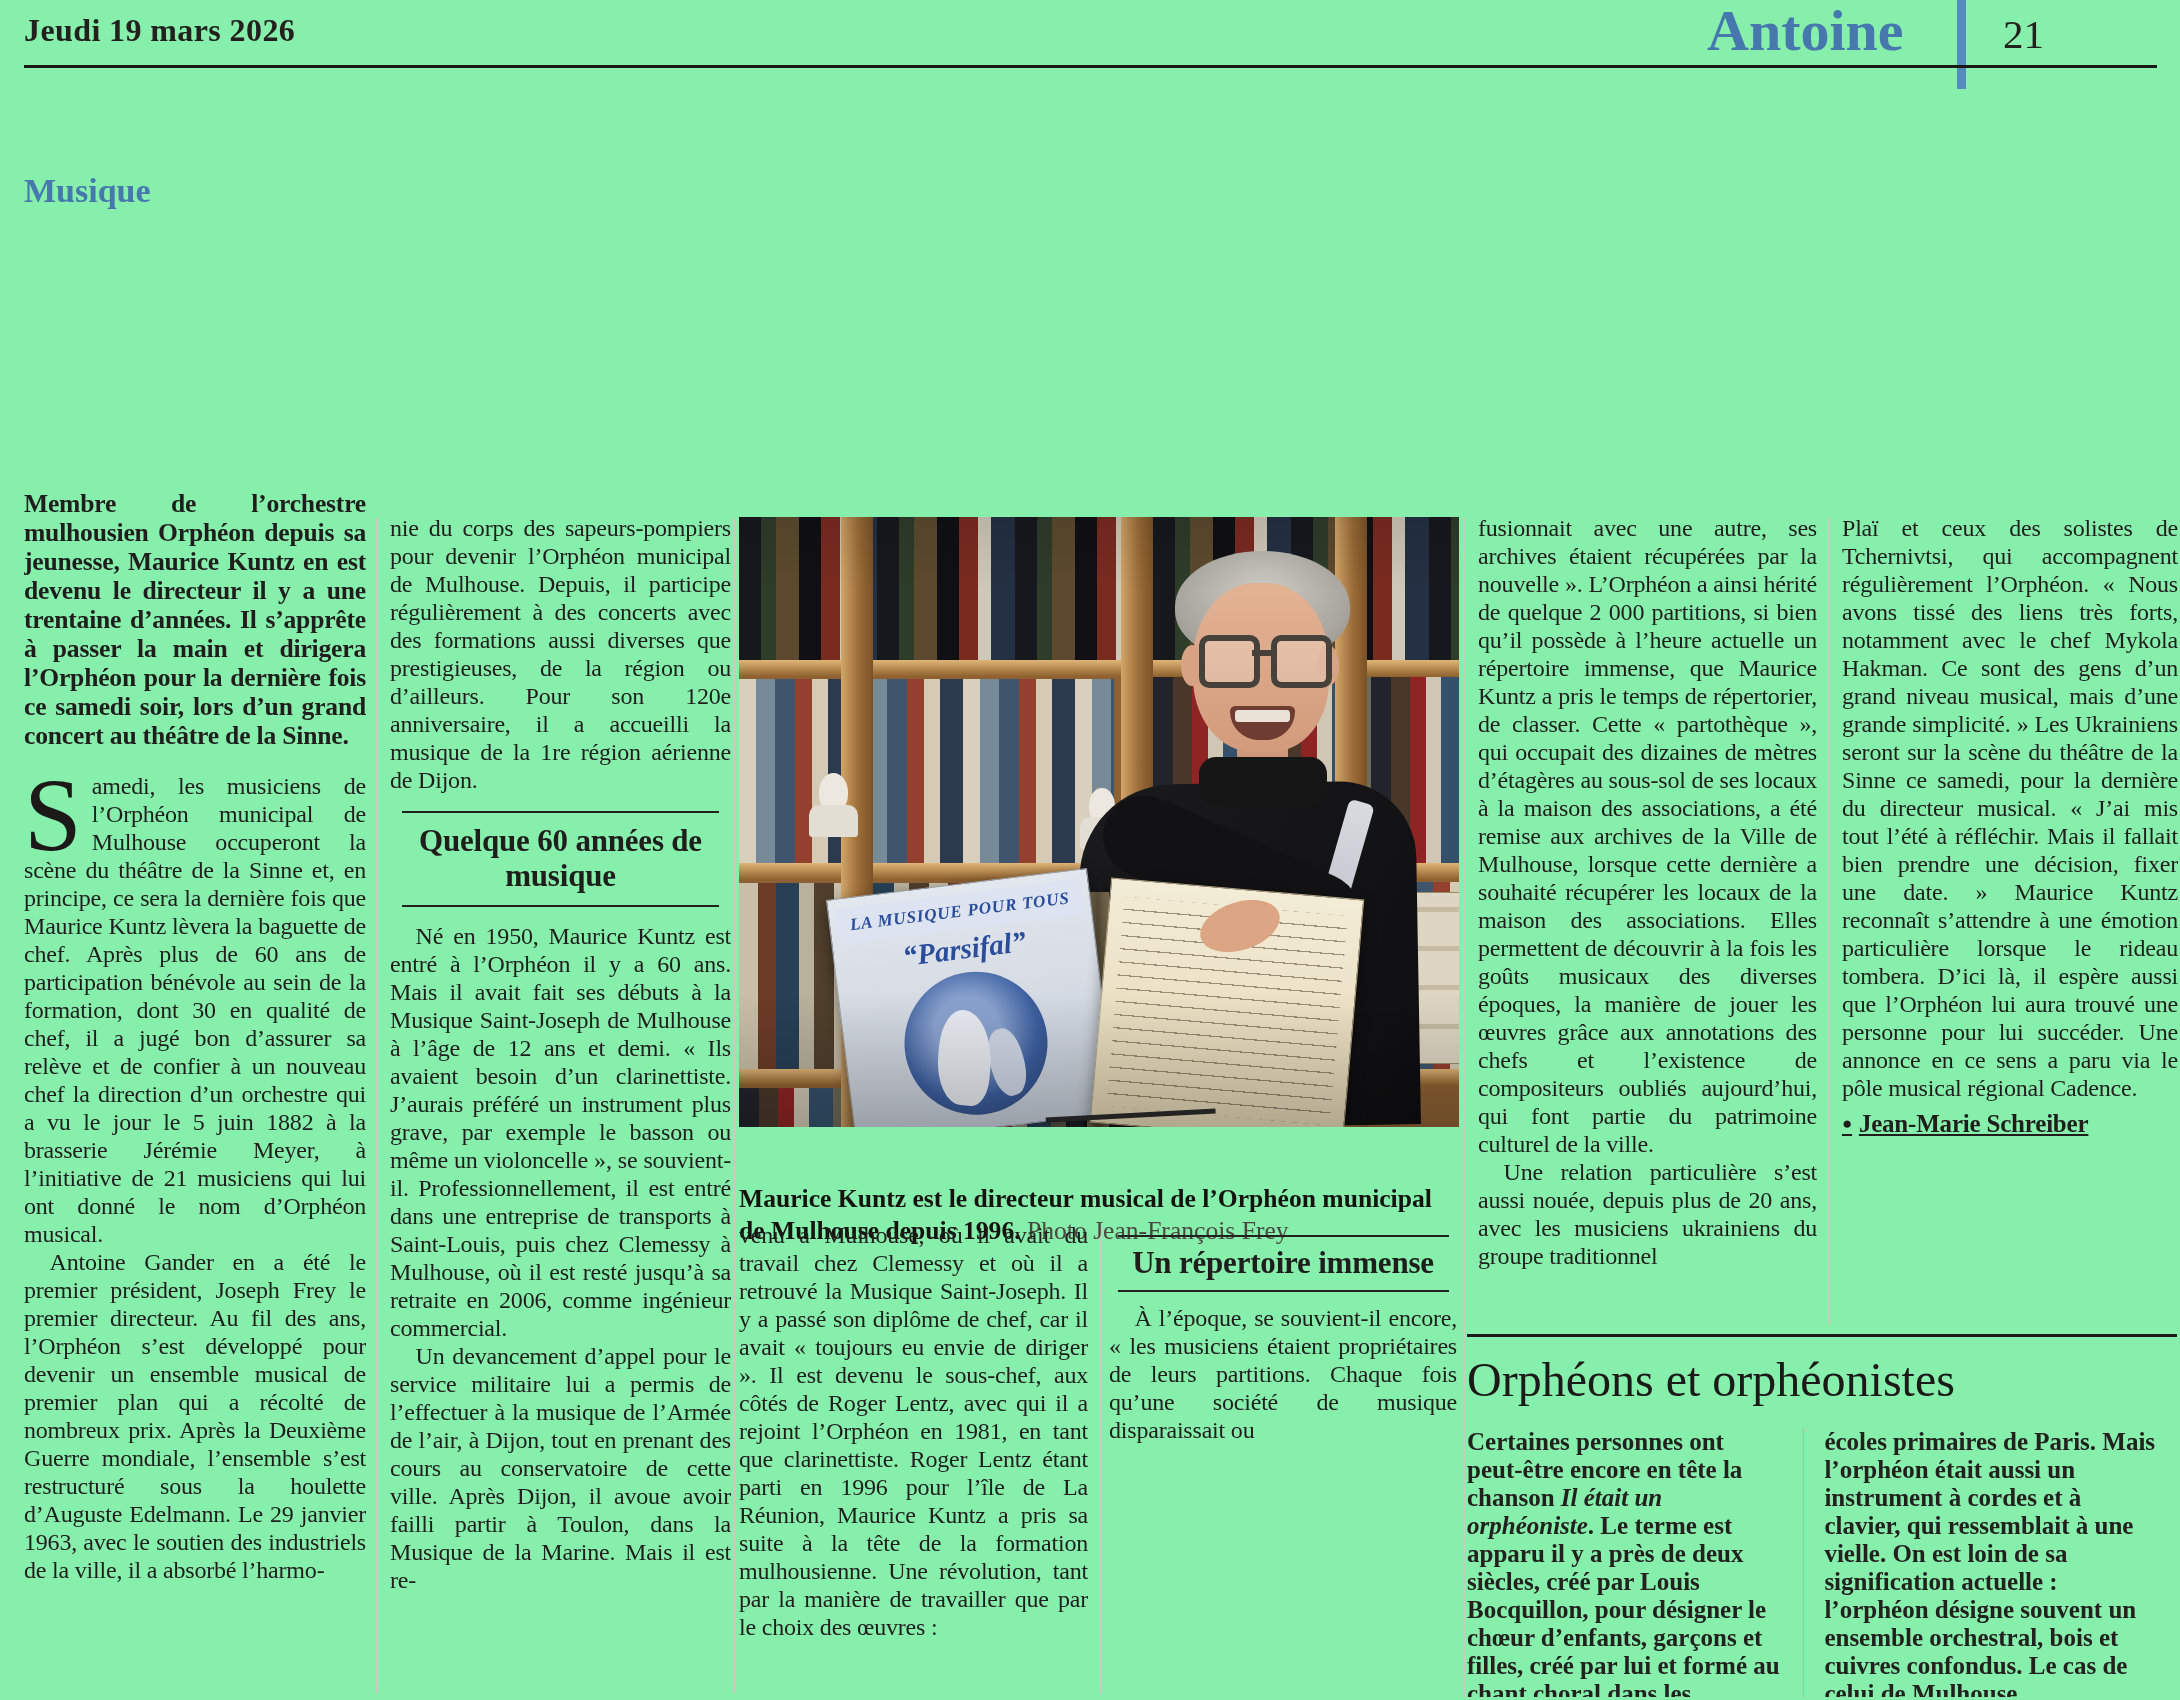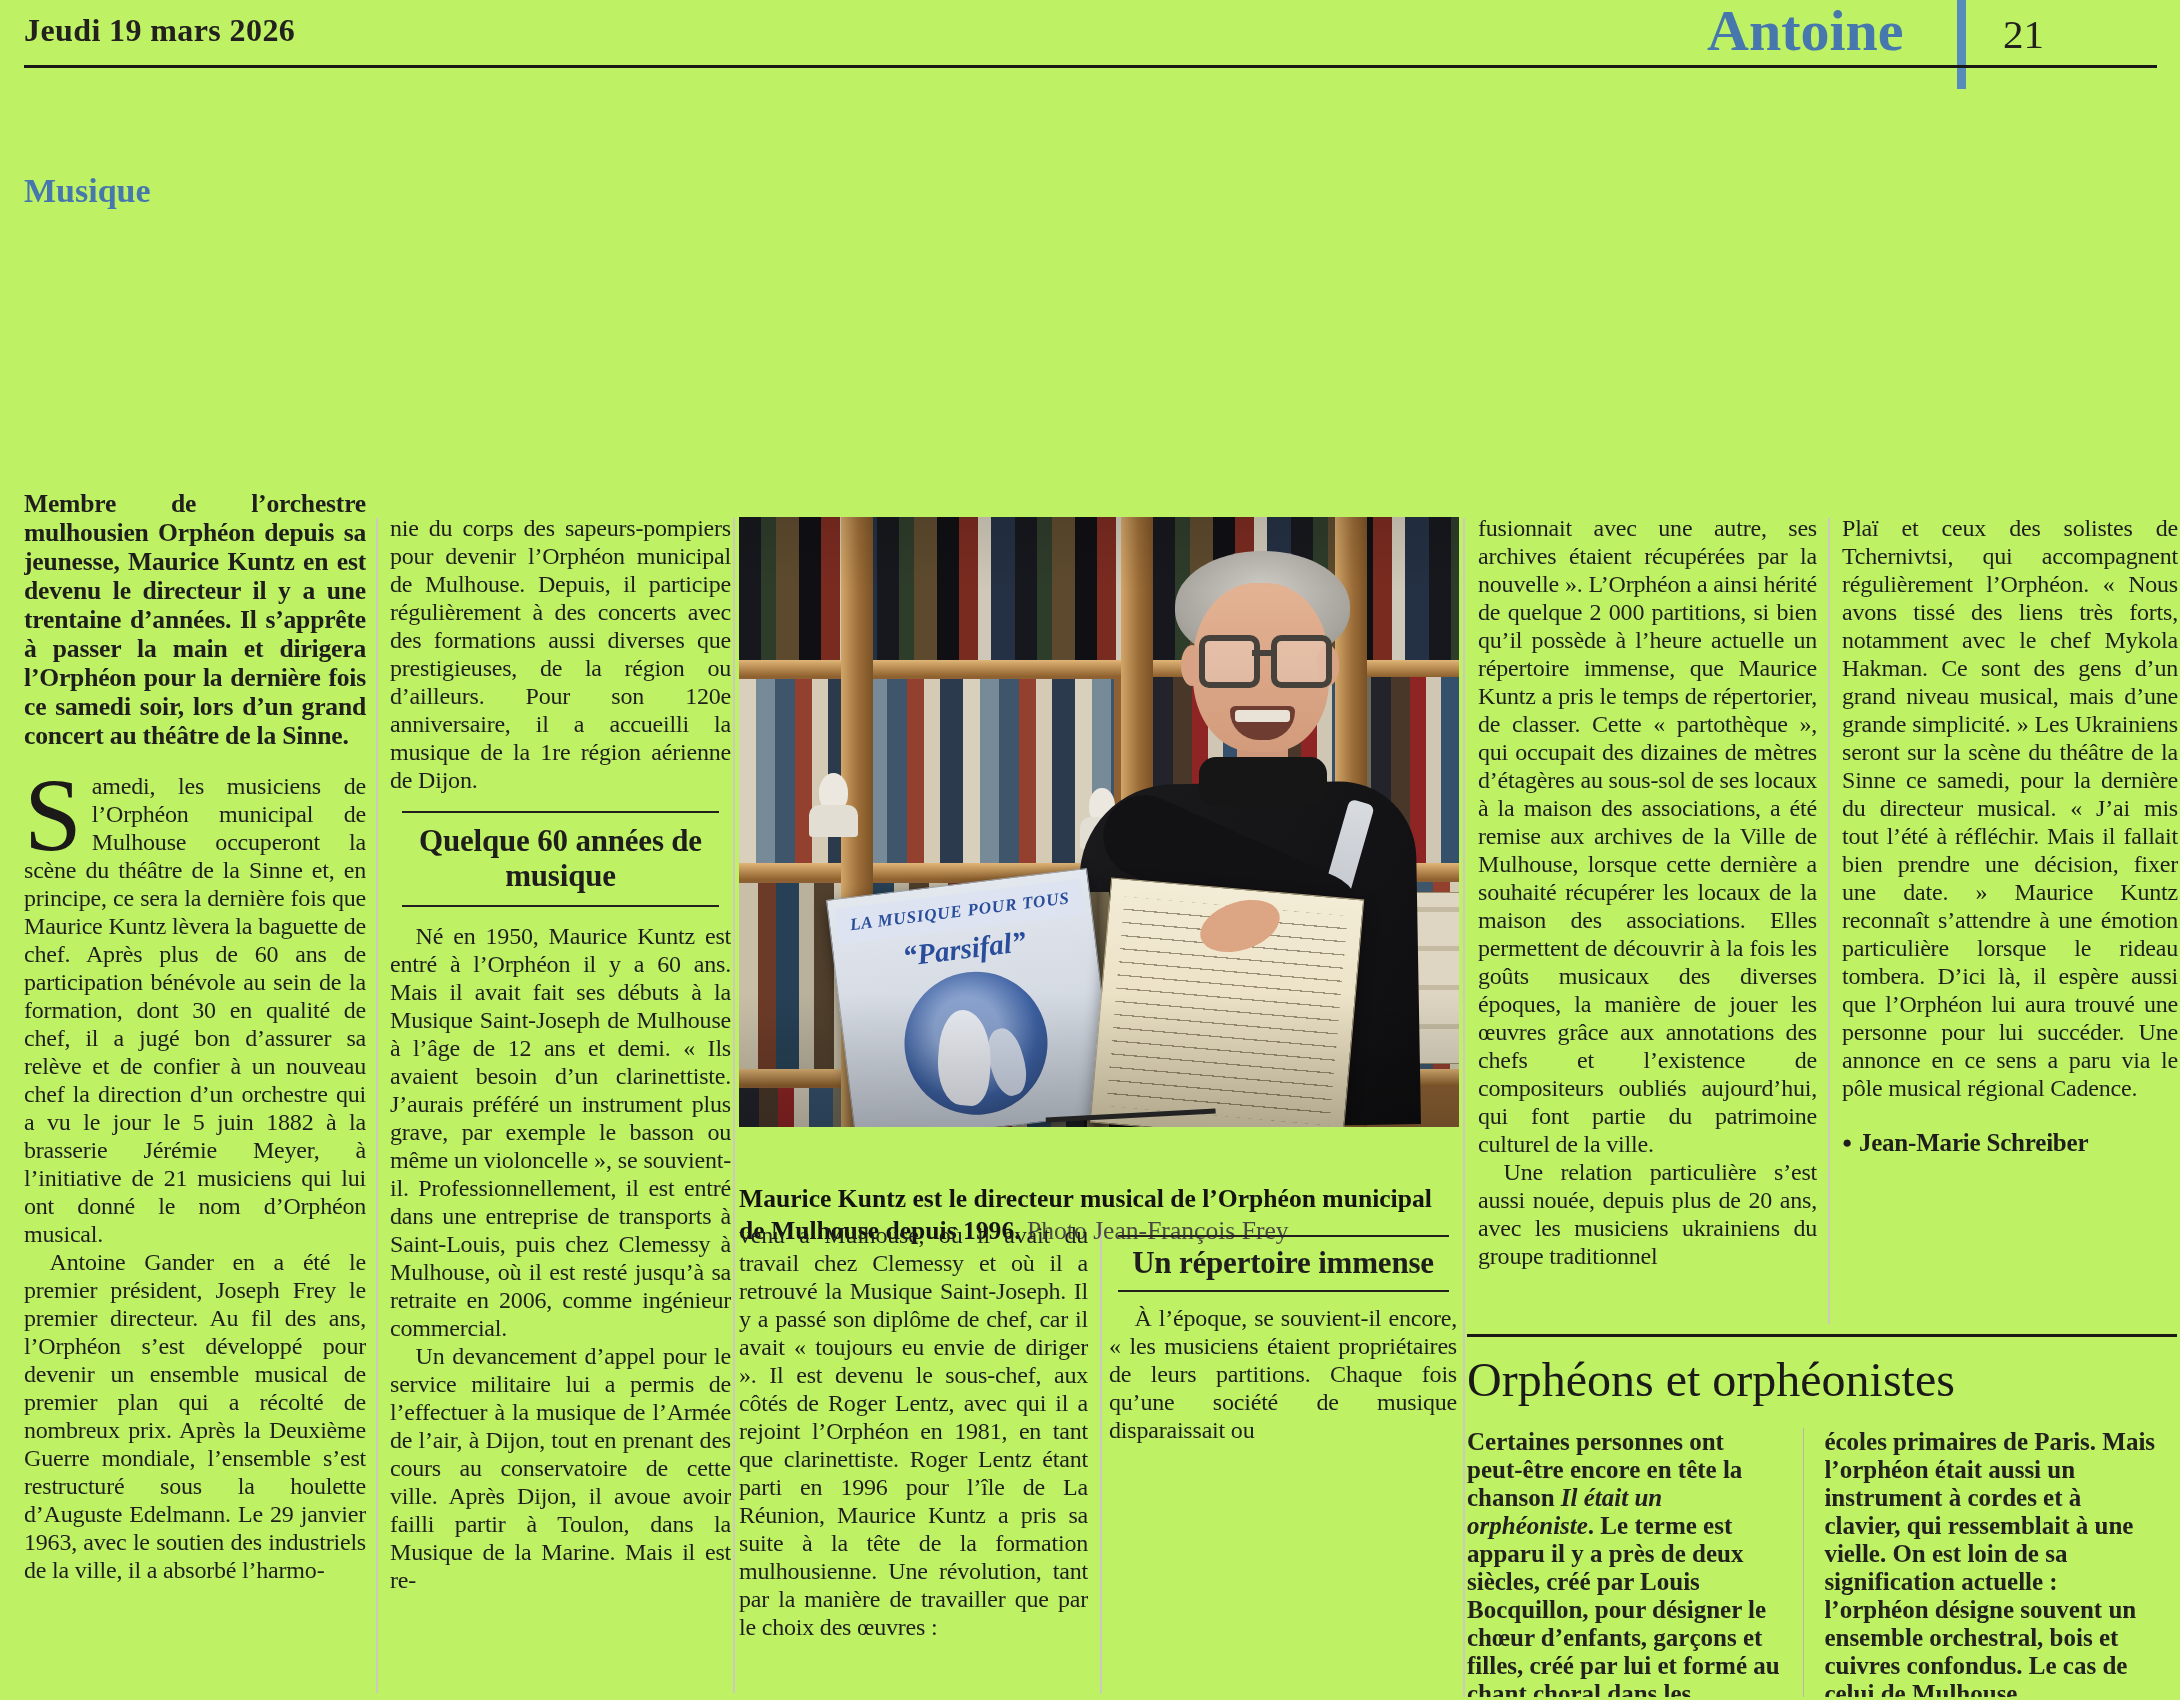--- a/index.html
+++ b/index.html
@@ -1,16 +1,16 @@
 <!DOCTYPE html>
 <html style="font-size:13.6px"><head>
 <meta charset="utf-8">
 <style>
   html,body{margin:0;padding:0;background:#e9e9e9;}
-  #page{position:relative;width:2181px;height:1700px;background:#bef264;
+  #page{position:relative;width:2181px;height:1700px;background:#86efac;
         font-family:"Liberation Serif","DejaVu Serif",serif;color:#1f1e1c;overflow:hidden;}
   .abs{position:absolute;}
   p{margin:0;}
   
   .date{font-size:32px;font-weight:bold;letter-spacing:0.4px;color:#23211e;}
   .masthead{font-size:58px;font-weight:bold;color:#4678ad;line-height:1;}
   .mast-bar{background:#578bbb;}
   .pagenum{font-size:41px;color:#23211e;}
   .top-rule{background:#1a1916;height:3.4px;}
   
@@ -22,21 +22,21 @@
   .standfirst{font-weight:bold;font-size:25.6px;line-height:29px;margin-bottom:22px;text-align:justify;}
   .dropcap{float:left;font-size:104px;line-height:75px;padding:5.1px 10.2px 0 0;color:#1b1a18;}
   .subhead{margin:17px 12px 15.3px;padding:10.2px 0 12px;border-top:2.6px solid #23211e;border-bottom:2.6px solid #23211e;
            text-align:center;font-weight:bold;font-size:31px;line-height:35px;text-indent:0;}
   .hairline{position:absolute;width:1.7px;background:#cdc9c1;}
   
   .caption{font-size:25.6px;line-height:31.5px;text-align:left;margin-top:48px;}
   .cap-bold{font-weight:bold;color:#14130f;}
   .cap-credit{color:#4a4741;}
   
-  .byline{margin-top:27px;font-weight:bold;font-size:25px;text-align:left;text-indent:0;}
+  .byline{margin-top:8px;font-weight:bold;font-size:25px;text-align:left;text-indent:0;text-decoration:underline;}
   .byline .dot{font-size:17px;vertical-align:3.4px;padding-right:6.8px;}
   .infobox{margin-top:12px;border-left:3.4px solid #1b1a17;padding-left:15.3px;font-weight:bold;
            font-size:22.6px;line-height:28.5px;text-align:left;text-indent:0;}
   
   .sub-rule{border-top:3.4px solid #1a1916;}
   .sub-title{font-size:48px;font-weight:400;margin:15.3px 0 20.4px;color:#1b1a18;}
   .sub-cols{display:flex;}
   .sub-col{font-size:25px;line-height:28px;font-weight:bold;text-align:left;color:#23211e;}
   .sub-col1{width:317px;padding-right:19px;border-right:1.7px solid #b9b5ad;}
   .sub-col2{width:339px;padding-left:20.4px;}

